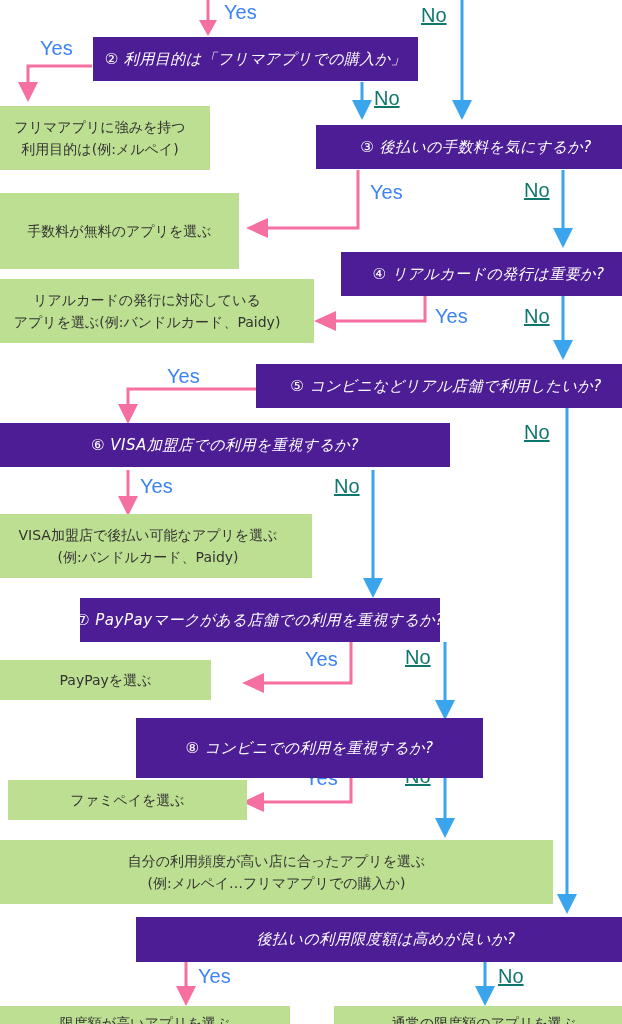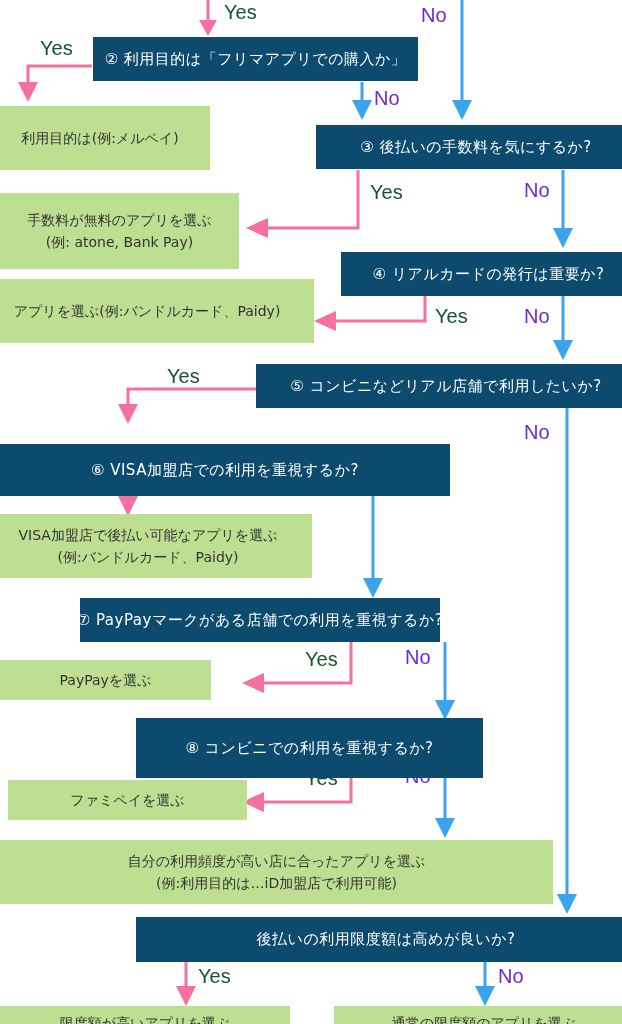--- a/index.html
+++ b/index.html
@@ -1,24 +1,24 @@
 <!DOCTYPE html>
 <html><head>
 <meta charset="utf-8">
 <style>
   html, body { margin: 0; padding: 0; }
   body { width: 622px; height: 1024px; position: relative; overflow: hidden; background: #ffffff;
          font-family: "DejaVu Sans", "Liberation Sans", sans-serif; }
-  .q { position: absolute; background: #0c4a6e; color: #ffffff; display: flex; align-items: center;
-       justify-content: center; font-size: 15px; letter-spacing: 0.5px; white-space: nowrap; }
+  .q { position: absolute; background: #4c1d95; color: #ffffff; display: flex; align-items: center;
+       justify-content: center; font-size: 15px; letter-spacing: 0.5px; white-space: nowrap; font-style: italic; }
   .a { position: absolute; background: #bddf91; color: #333333; display: flex; flex-direction: column;
        align-items: center; justify-content: center; font-size: 14px; line-height: 22px; white-space: nowrap; text-align: center; }
   .lbl { position: absolute; font-size: 20px; line-height: 20px; font-family: "Liberation Sans", sans-serif; }
-  .yes { color: #14532d; }
-  .no { color: #6d28d9; }
+  .yes { color: #3b82f6; }
+  .no { color: #0f766e; text-decoration: underline; }
   svg { position: absolute; left: 0; top: 0; }
 </style>
 </head>
 <body>
 
 <svg width="622" height="1024">
   <defs>
     <marker id="ap" markerWidth="10" markerHeight="10" refX="5" refY="9" orient="auto-start-reverse" markerUnits="userSpaceOnUse" viewBox="0 0 10 10"></marker>
   </defs>
   <g fill="none" stroke-width="3">
@@ -97,47 +97,48 @@
 <div class="lbl no" style="left:405px;top:647px">No</div>
 <div class="lbl yes" style="left:305px;top:768px">Yes</div>
 <div class="lbl no" style="left:405px;top:766px">No</div>
 <div class="lbl yes" style="left:198px;top:966px">Yes</div>
 <div class="lbl no" style="left:498px;top:966px">No</div>
 
 <div class="q" style="left:93px;top:37px;width:325px;height:44px">② 利用目的は「フリマアプリでの購入か」</div>
 <div class="q" style="left:316px;top:125px;width:320px;height:44px">③ 後払いの手数料を気にするか?</div>
 <div class="q" style="left:341px;top:252px;width:295px;height:44px">④ リアルカードの発行は重要か?</div>
 <div class="q" style="left:256px;top:364px;width:380px;height:44px">⑤ コンビニなどリアル店舗で利用したいか?</div>
-<div class="q" style="left:0px;top:444px;width:450px;height:52px">⑥ VISA加盟店での利用を重視するか?</div>
+<div class="q" style="left:0px;top:423px;width:450px;height:44px">⑥ VISA加盟店での利用を重視するか?</div>
 <div class="q" style="left:80px;top:598px;width:360px;height:44px">⑦ PayPayマークがある店舗での利用を重視するか?</div>
 <div class="q" style="left:136px;top:718px;width:347px;height:60px">⑧ コンビニでの利用を重視するか?</div>
 <div class="q" style="left:136px;top:917px;width:500px;height:45px;padding-left:0">後払いの利用限度額は高めが良いか?</div>
 
 <div class="a" style="left:-10px;top:106px;width:220px;height:64px">
+  <span>フリマアプリに強みを持つ</span>
   <span>利用目的は(例:メルペイ)</span>
 </div>
 <div class="a" style="left:0px;top:193px;width:239px;height:76px">
   <span>手数料が無料のアプリを選ぶ</span>
-  <span>(例: atone, Bank Pay)</span>
 </div>
 <div class="a" style="left:-20px;top:279px;width:334px;height:64px">
+  <span>リアルカードの発行に対応している</span>
   <span>アプリを選ぶ(例:バンドルカード、Paidy)</span>
 </div>
 <div class="a" style="left:-16px;top:514px;width:328px;height:64px">
   <span>VISA加盟店で後払い可能なアプリを選ぶ</span>
   <span>(例:バンドルカード、Paidy)</span>
 </div>
 <div class="a" style="left:0px;top:660px;width:211px;height:40px">
   <span>PayPayを選ぶ</span>
 </div>
 <div class="a" style="left:8px;top:780px;width:239px;height:40px">
   <span>ファミペイを選ぶ</span>
 </div>
 <div class="a" style="left:0px;top:840px;width:553px;height:64px">
   <span>自分の利用頻度が高い店に合ったアプリを選ぶ</span>
-  <span>(例:利用目的は…iD加盟店で利用可能)</span>
+  <span>(例:メルペイ…フリマアプリでの購入か)</span>
 </div>
 <div class="a" style="left:0px;top:1006px;width:290px;height:40px;justify-content:flex-start;padding-top:6px;box-sizing:border-box">
   <span>限度額が高いアプリを選ぶ</span>
 </div>
 <div class="a" style="left:334px;top:1006px;width:300px;height:40px;justify-content:flex-start;padding-top:6px;box-sizing:border-box">
   <span>通常の限度額のアプリを選ぶ</span>
 </div>
 
 </body></html>

